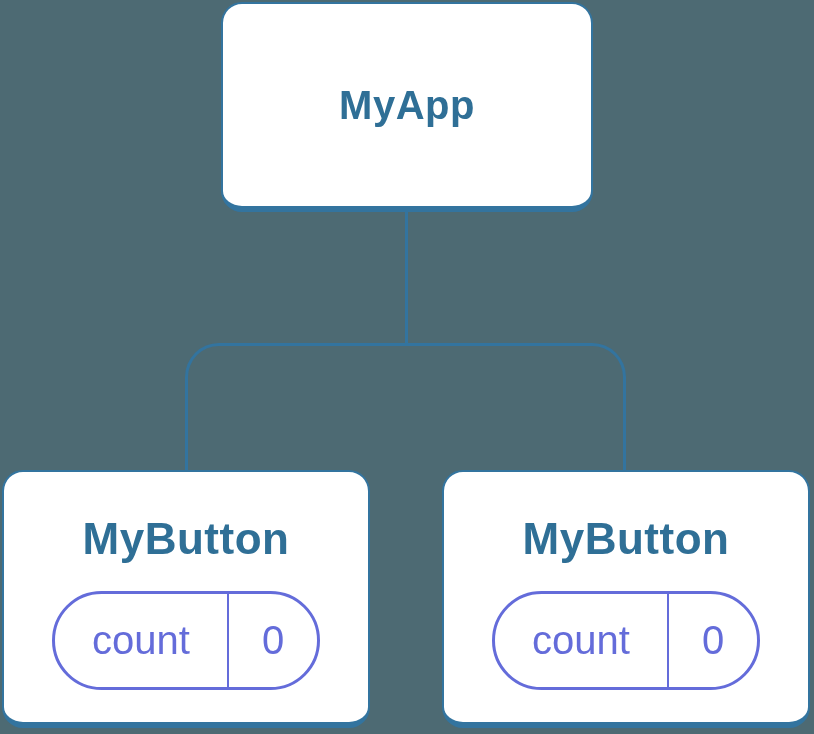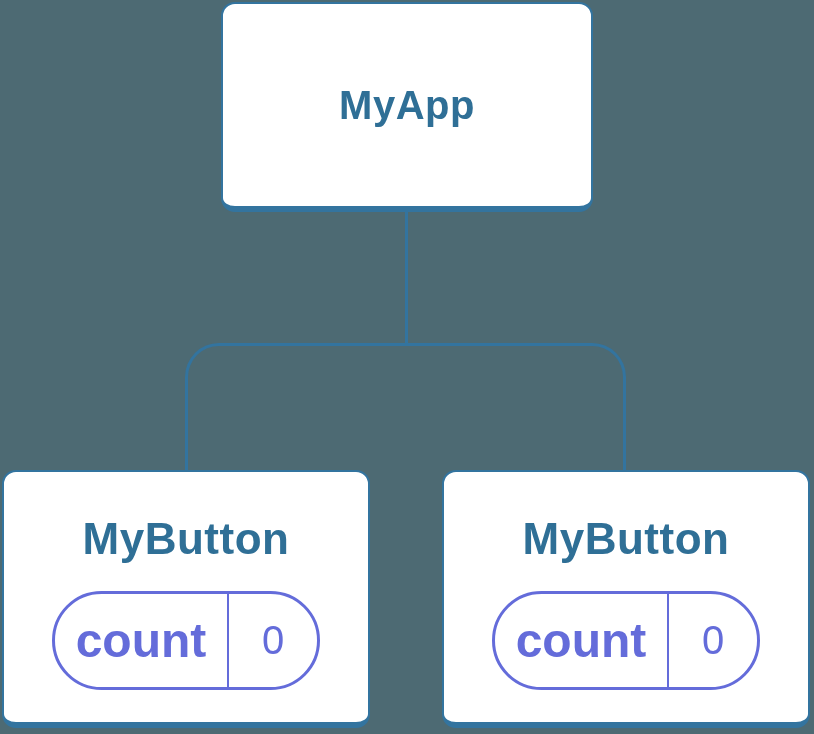--- a/index.html
+++ b/index.html
@@ -35,21 +35,21 @@
     border-radius: 34px 34px 0 0;
     background: transparent;
   }
 
   
   .node {
     position: absolute;
     background: var(--card-fill);
     border: 2.5px solid var(--line-blue);
     border-bottom-width: 6px;
-    border-radius: 14px;
+    border-radius: 21px;
     display: flex;
     flex-direction: column;
     align-items: center;
   }
   .node-root {
     left: 221px; top: 2px;
     width: 372px; height: 210px;
     justify-content: center;
   }
   .node-child-left  { left: 2px;   top: 470px; width: 368px; height: 258px; }
@@ -82,22 +82,22 @@
     width: 174px;
     border-right: 2.5px solid var(--state-purple);
     display: flex; align-items: center; justify-content: center;
   }
   .state-value-cell {
     flex: 1;
     display: flex; align-items: center; justify-content: center;
   }
   .state-key-cell span {
     color: var(--state-purple);
-    font-size: 48px;
-    font-weight: 700;
+    font-size: 40px;
+    font-weight: 400;
   }
   .state-value-cell span {
     color: var(--state-purple);
     font-size: 40px;
     font-weight: 400;
   }
 </style>
 </head>
 <body>
 

